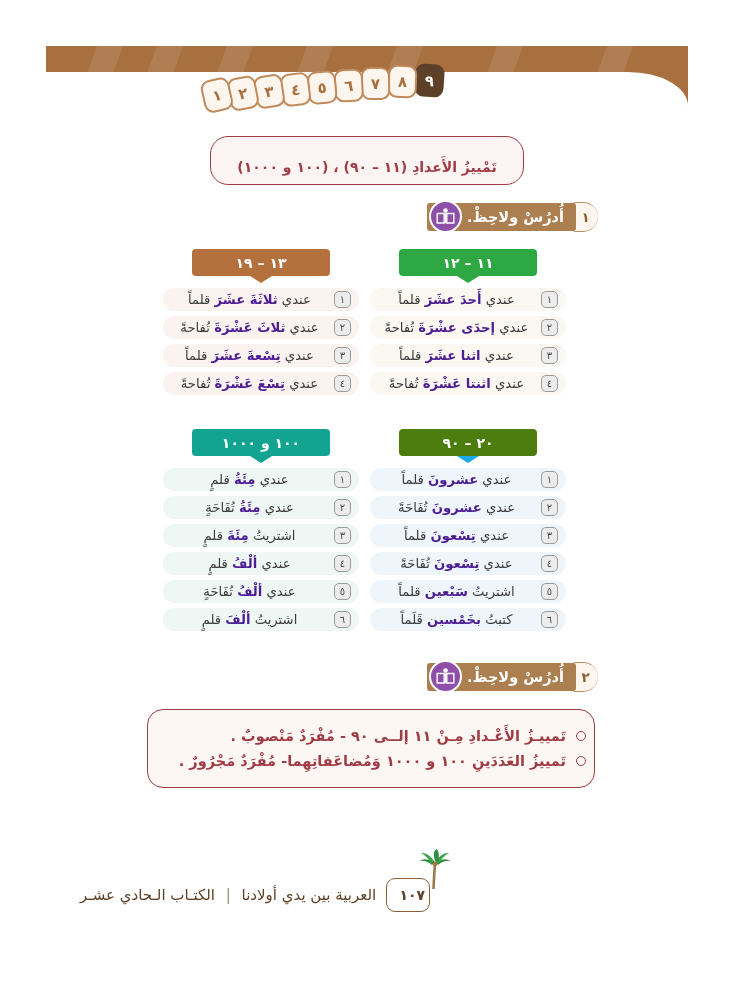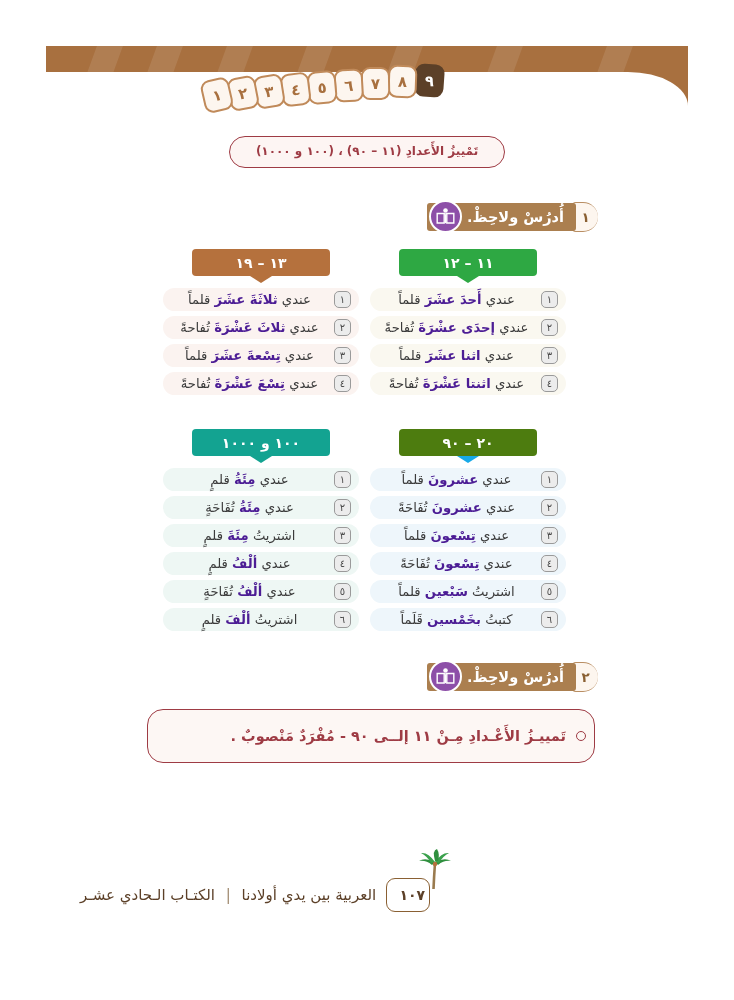--- a/index.html
+++ b/index.html
@@ -108,22 +108,22 @@
     left: 0;
     width: 734px;
     display: flex;
     justify-content: center;
     z-index: 4;
   }
   .lesson-title {
     border: 1.6px solid #9e3b44;
     border-radius: 18px;
     background: #fdf5f3;
-    padding: 7px 26px 9px 26px;
-    font-size: 12px;
+    padding: 22px 26px 9px 26px;
+    font-size: 14px;
     color: #9e3b44;
     font-weight: bold;
     white-space: nowrap;
     letter-spacing: 0;
   }
 
   
   .section-head {
     position: absolute;
     height: 30px;
@@ -485,20 +485,24 @@
         </svg>
       </span>
     </div>
   </div>
 
   <div class="rules-box">
     <div class="rule">
       <span class="bullet"></span>
       <span>تَمييـزُ الأَعْـدادِ مِـنْ ١١ إلــى ٩٠ - مُفْرَدٌ مَنْصوبٌ .</span>
     </div>
+    <div class="rule">
+      <span class="bullet"></span>
+      <span>تَمييزُ العَدَدَينِ ١٠٠ و ١٠٠٠ وَمُضاعَفاتِهِما- مُفْرَدٌ مَجْرُورٌ .</span>
+    </div>
   </div>
 
   <div class="footer">
     <div class="footer-badge">
       <svg class="palm" viewBox="0 0 40 46" aria-hidden="true">
         <path d="M20 14 q-1 14 -1.5 26" stroke="#9a7b4f" stroke-width="2.6" fill="none"></path>
         <path d="M20 13 q-10 -5 -16 -1 q7 -1 13 4" fill="#2f8f3e"></path>
         <path d="M20 13 q10 -5 16 -1 q-7 -1 -13 4" fill="#2f8f3e"></path>
         <path d="M20 13 q-7 -10 -14 -9 q6 3 10 10" fill="#3aa14c"></path>
         <path d="M20 13 q7 -10 14 -9 q-6 3 -10 10" fill="#3aa14c"></path>

